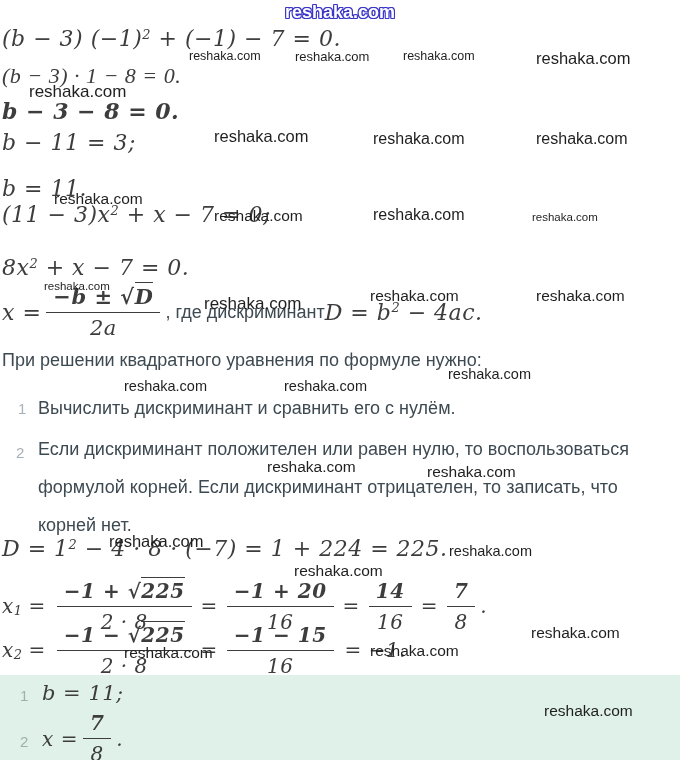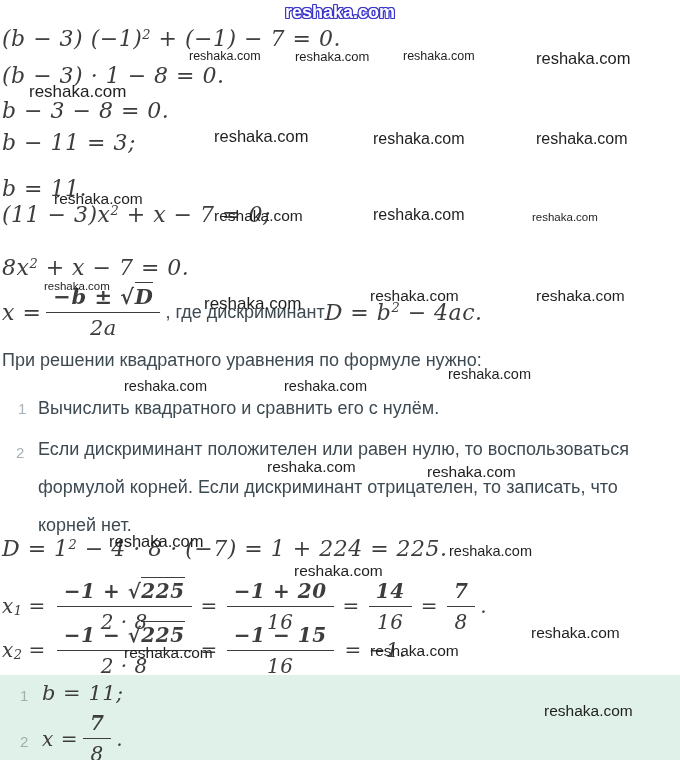--- a/index.html
+++ b/index.html
@@ -52,23 +52,23 @@
       -1px -1px 0 #3b35c8, 1px 1px 0 #3b35c8,
       -1px 1px 0 #3b35c8, 1px -1px 0 #3b35c8;
   }
   .z1 { z-index:1; }
 </style>
 </head>
 <body>
 
 <div class="abs math mline" style="left:2px; top:26px;"><span>(b − 3) (−1)</span><span class="msup">2</span><span> + (−1) − 7 = 0.</span></div>
 
-<div class="abs math mline" style="left:2px; top:63px;">(b − 3) · 1 − 8 = 0.</div>
+<div class="abs math mline" style="left:2px; top:63px;font-family:Liberation Serif, serif;">(b − 3) · 1 − 8 = 0.</div>
 
-<div class="abs math mline" style="left:2px; top:98px;">b − 3 − 8 = 0.</div>
+<div class="abs math mline" style="left:2px; top:98px;font-weight:bold;">b − 3 − 8 = 0.</div>
 
 <div class="abs math mline" style="left:2px; top:130px;">b − 11 = 3;</div>
 
 <div class="abs math mline" style="left:2px; top:176px;">b = 11.</div>
 
 <div class="abs math mline" style="left:2px; top:202px;"><span>(11 − 3)x</span><span class="msup">2</span><span> + x − 7 = 0;</span></div>
 
 <div class="abs math mline" style="left:2px; top:255px;"><span>8x</span><span class="msup">2</span><span> + x − 7 = 0.</span></div>
 
 <div class="abs mrow" style="left:2px; top:283px; height:58px;">
@@ -77,21 +77,21 @@
     <span class="num"><span>−b ± </span><span>√</span><span class="sqarg">D</span></span>
     <span class="den">2a</span>
   </span>
   <span class="sans">, где дискриминант </span>
   <span class="math mline"><span>D = b</span><span class="msup">2</span><span> − 4ac.</span></span>
 </div>
 
 <div class="abs sans" style="left:2px; top:350px;">При решении квадратного уравнения по формуле нужно:</div>
 
 <div class="abs listnum" style="left:18px; top:400px;">1</div>
-<div class="abs sans" style="left:38px; top:398px;">Вычислить квадратного и сравнить его с нулём.</div>
+<div class="abs sans" style="left:38px; top:398px;">Вычислить дискриминант и сравнить его с нулём.</div>
 
 <div class="abs listnum" style="left:16px; top:444px;">2</div>
 <div class="abs sans lines" style="left:38px; top:430px; width:630px;">
   <div>Если дискриминант положителен или равен нулю, то воспользоваться</div>
   <div>формулой корней. Если дискриминант отрицателен, то записать, что</div>
   <div>корней нет.</div>
 </div>
 
 <div class="abs math mline" style="left:2px; top:536px;"><span>D = 1</span><span class="msup">2</span><span> − 4 · 8 · (−7) = 1 + 224 = 225.</span></div>
 

